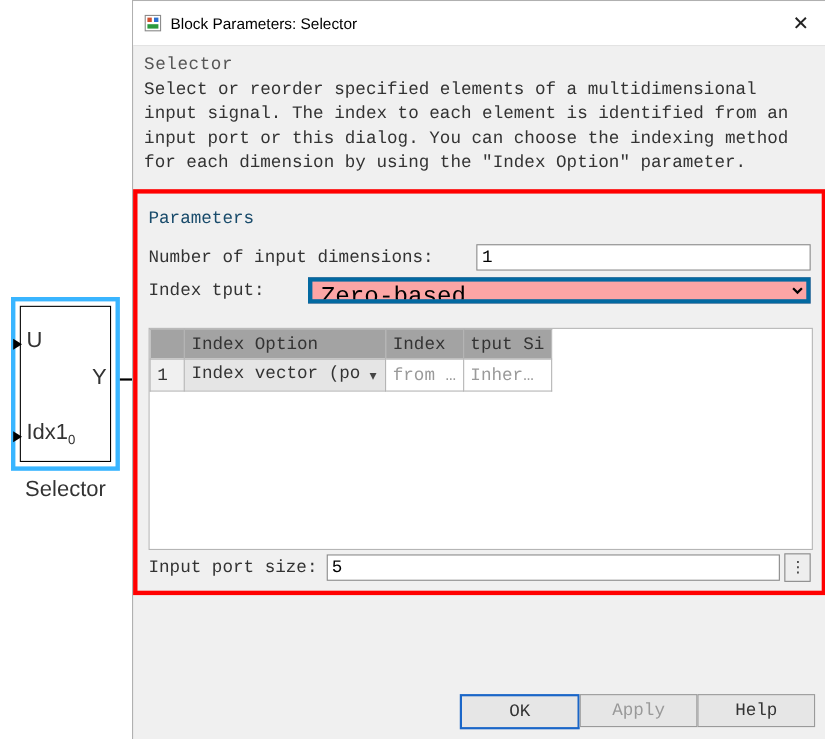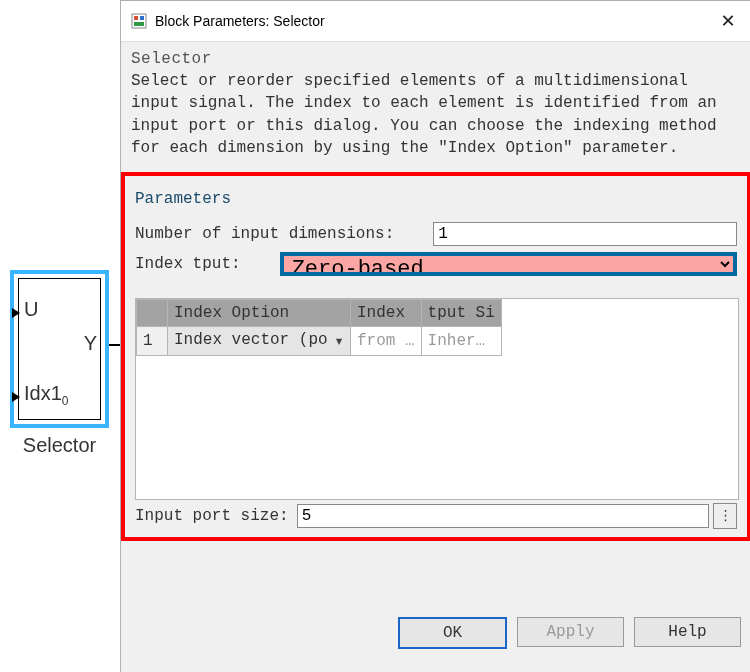--- a/index.html
+++ b/index.html
@@ -234,24 +234,23 @@
     background:#eee;
     display:flex; align-items:center; justify-content:center;
     font-size:14px;
     cursor:pointer;
     letter-spacing: -1px;
   }
 
   
   .footer {
     position:absolute;
-    bottom: 24px;
+    bottom: 10px;
     right: 10px;
     display:flex;
-    gap: 10px;
   }
   .btn {
     width: 105px;
     height: 28px;
     border: 1px solid #9a9a9a;
     background: #e6e6e6;
     font-family: inherit;
     font-size: 16px;
     cursor: pointer;
     display:flex; align-items:center; justify-content:center;

